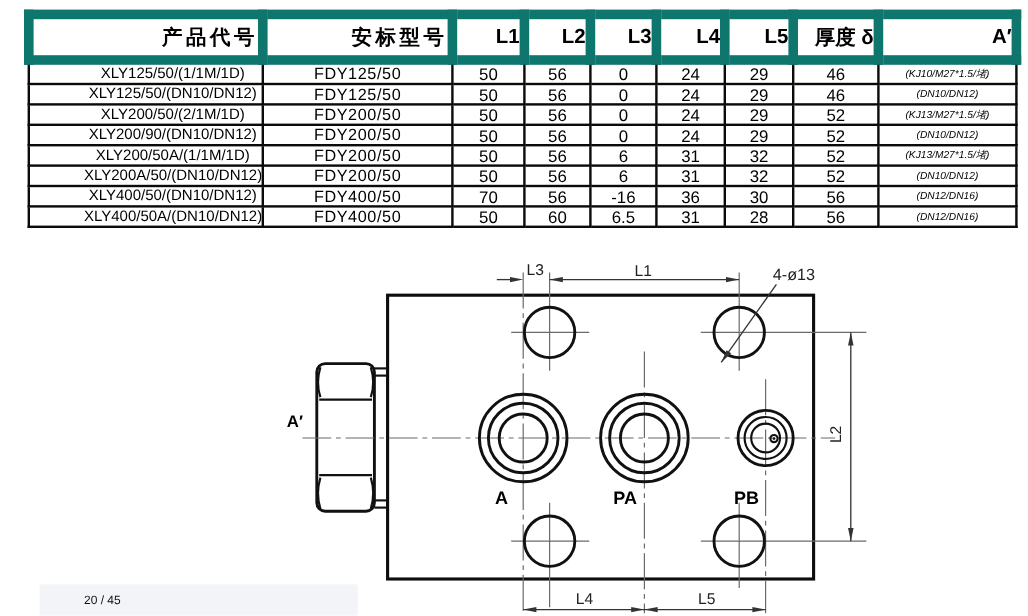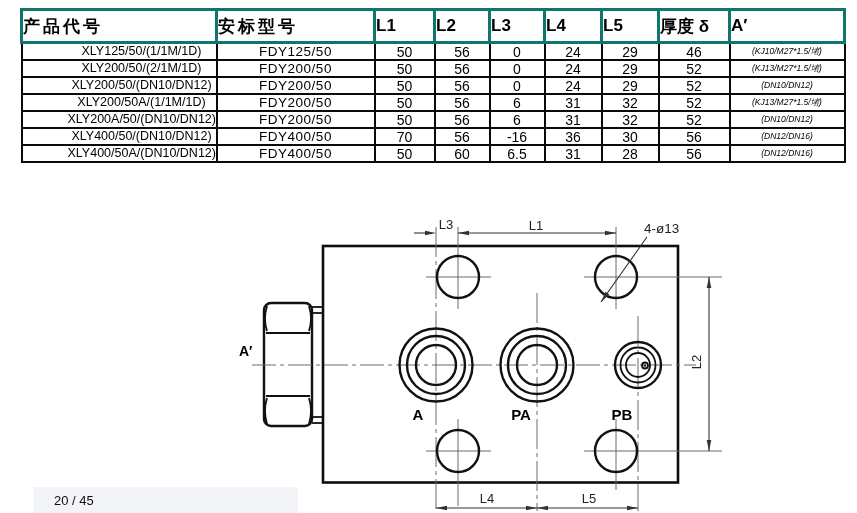--- a/index.html
+++ b/index.html
@@ -4,22 +4,22 @@
 <style>
   html,body{margin:0;padding:0;}
   body{
     width:857px;height:513px;position:relative;overflow:hidden;
     background:#ffffff;font-family:"Liberation Sans",sans-serif;color:#000;
   }
   
   .table-wrap{position:absolute;left:20px;top:8px;}
   #spec-table{border-collapse:collapse;table-layout:fixed;width:823px;background:#fff;}
   #spec-table th{
-    border:3px solid #0f766e;height:30px;font-size:17px;font-weight:700;
-    padding:0;text-align:left;white-space:nowrap;overflow:hidden;
+    border:8px solid #0f766e;height:30px;font-size:17px;font-weight:700;
+    padding:0;text-align:right;white-space:nowrap;overflow:hidden;
   }
   #spec-table th.zh{letter-spacing:3px;}
   #spec-table td{
     border:2px solid #0a0a0a;height:15px;font-size:14px;text-align:center;
     padding:0;line-height:1;white-space:nowrap;overflow:hidden;font-weight:500;
   }
   #spec-table td.col0{font-size:12.5px;padding-left:45px;}
   #spec-table td.col1{font-size:13.5px;letter-spacing:0.5px;}
   #spec-table td.col8{font-size:8.5px;font-style:italic;}
   
@@ -32,21 +32,21 @@
   .arrow{fill:#333;stroke:none;}
   text.dim-label{font-size:13px;fill:#222;font-family:"Liberation Sans",sans-serif;}
   text.callout{font-size:13.5px;fill:#222;font-family:"Liberation Sans",sans-serif;}
   text.port-label{font-size:15px;font-weight:700;fill:#000;font-family:"Liberation Sans",sans-serif;}
   text.side-label{font-size:14px;font-weight:700;fill:#000;font-family:"Liberation Sans",sans-serif;}
   
   .footer-strip{
     position:absolute;left:33px;top:487px;width:265px;height:26px;
     background:#f2f4f7;display:flex;align-items:center;
   }
-  .page-indicator{margin-left:21px;font-size:13px;color:#111;}
+  .page-indicator{margin-left:37px;font-size:10px;color:#111;}
 </style>
 </head>
 <body>
 
 <div class="table-wrap">
   <table id="spec-table">
     <colgroup>
       <col style="width:195px">
         <col style="width:158px">
         <col style="width:60px">
@@ -76,32 +76,43 @@
           <td class="col1">FDY125/50</td>
           <td class="col2">50</td>
           <td class="col3">56</td>
           <td class="col4">0</td>
           <td class="col5">24</td>
           <td class="col6">29</td>
           <td class="col7">46</td>
           <td class="col8">(KJ10/M27*1.5/堵)</td>
         </tr>
         <tr>
+          <td class="col0">XLY125/50/(DN10/DN12)</td>
+          <td class="col1">FDY125/50</td>
+          <td class="col2">50</td>
+          <td class="col3">56</td>
+          <td class="col4">0</td>
+          <td class="col5">24</td>
+          <td class="col6">29</td>
+          <td class="col7">46</td>
+          <td class="col8">(DN10/DN12)</td>
+        </tr>
+        <tr>
           <td class="col0">XLY200/50/(2/1M/1D)</td>
           <td class="col1">FDY200/50</td>
           <td class="col2">50</td>
           <td class="col3">56</td>
           <td class="col4">0</td>
           <td class="col5">24</td>
           <td class="col6">29</td>
           <td class="col7">52</td>
           <td class="col8">(KJ13/M27*1.5/堵)</td>
         </tr>
         <tr>
-          <td class="col0">XLY200/50/(DN10/DN12)</td>
+          <td class="col0">XLY200/90/(DN10/DN12)</td>
           <td class="col1">FDY200/50</td>
           <td class="col2">50</td>
           <td class="col3">56</td>
           <td class="col4">0</td>
           <td class="col5">24</td>
           <td class="col6">29</td>
           <td class="col7">52</td>
           <td class="col8">(DN10/DN12)</td>
         </tr>
         <tr>

